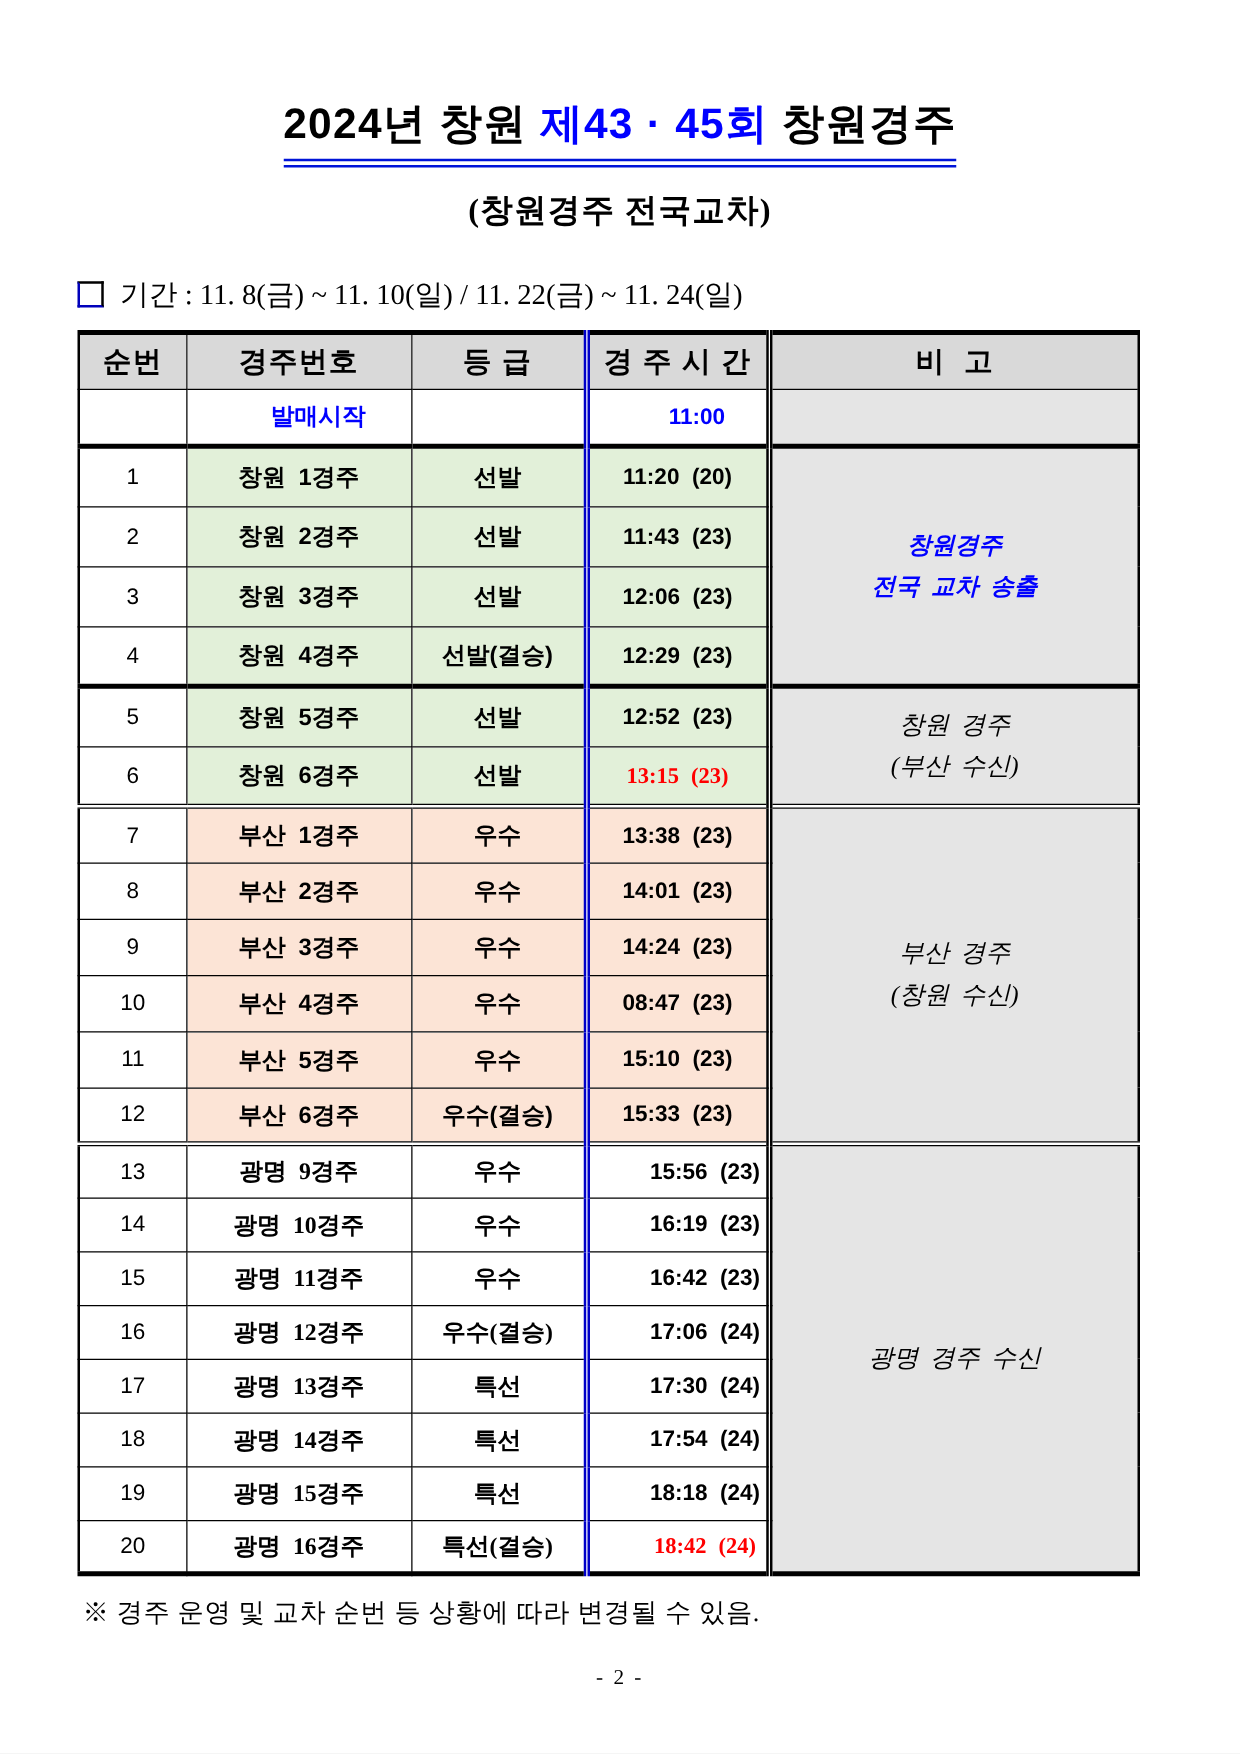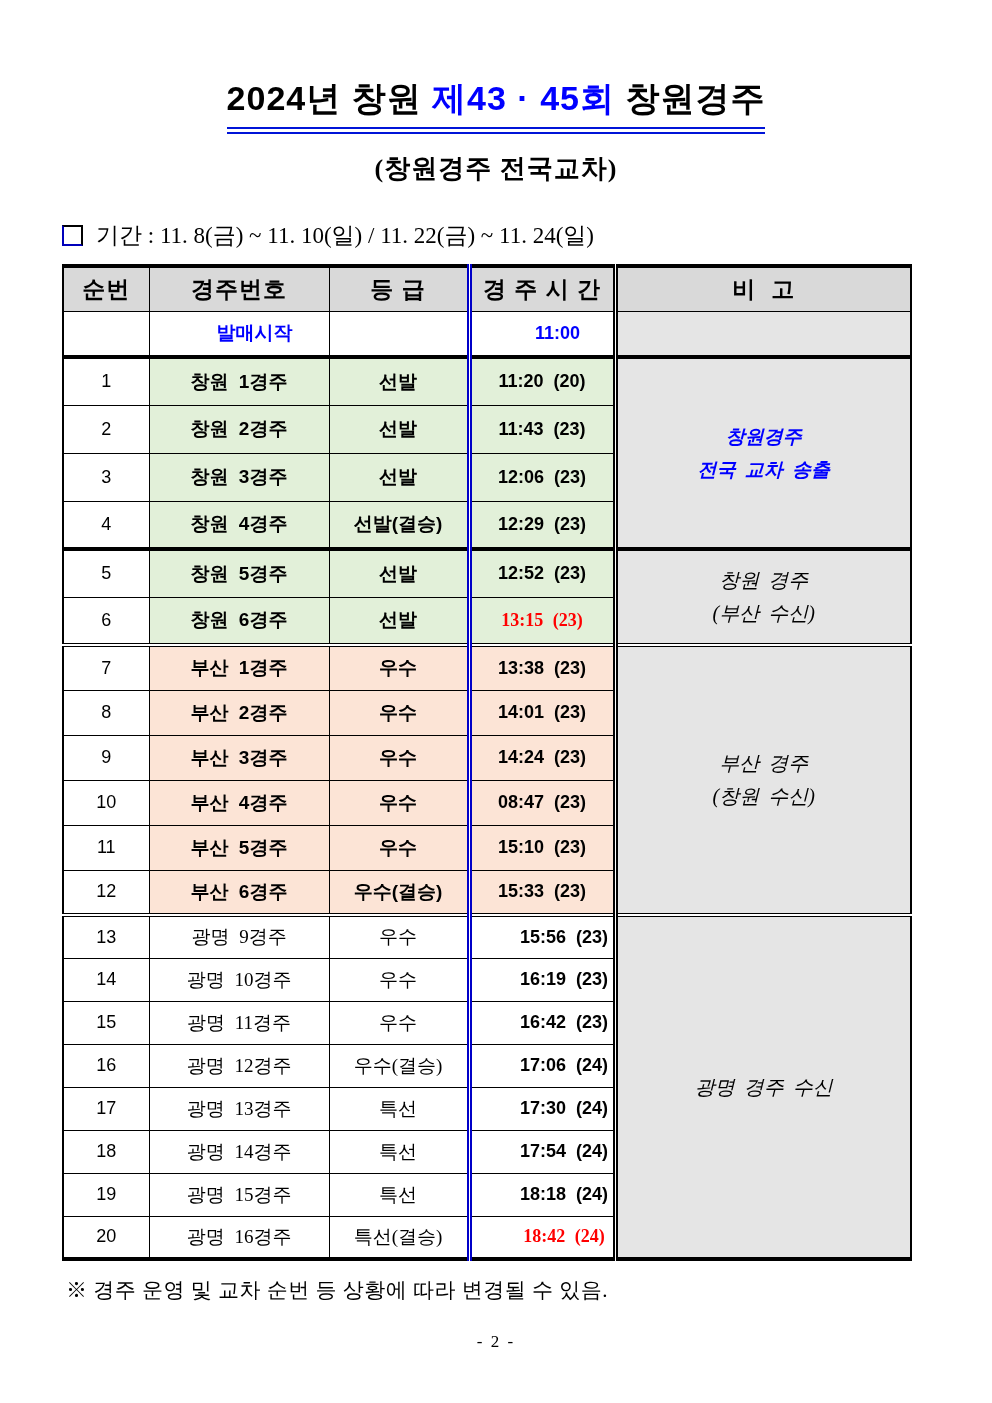--- a/index.html
+++ b/index.html
@@ -64,21 +64,21 @@
   td.c-time{font-size:18px; font-weight:bold; word-spacing:5px;}
   td.c-time.red{color:var(--red);font-family:Liberation Serif, serif;}
   tr.g-changwon > td{height:48px;}
   tr.g-busan > td{height:45px;}
   tr.g-gwangmyeong > td{height:43px;}
   tr.g-changwon td.c-race, tr.g-changwon td.c-grade,
   tr.g-busan td.c-race, tr.g-busan td.c-grade{font-weight:bold;}
   tr.g-changwon td.c-race, tr.g-changwon td.c-grade, tr.g-changwon td.c-time{background:var(--green-bg);}
   tr.g-busan td.c-race, tr.g-busan td.c-grade, tr.g-busan td.c-time{background:var(--peach-bg);}
   tr.g-gwangmyeong td.c-race, tr.g-gwangmyeong td.c-grade{
-    font-family:"Liberation Serif", serif; font-weight:normal; background:#fff;
+    font-family:"Liberation Serif", serif; font-weight:bold; background:#fff;
   }
   tr.g-gwangmyeong td.c-time{background:#fff;padding-left:44px;}
   
   td.remark-blue{color:var(--blue); font-weight:bold; font-size:19px; line-height:1.75; word-spacing:4px;}
   td.remark-plain{
     font-family:"Liberation Serif", serif; font-size:20px; line-height:1.65; word-spacing:4px;
   }
   
   .footnote{
     margin:15px 0 0 66px; font-family:"Liberation Serif", serif; font-size:21px;

